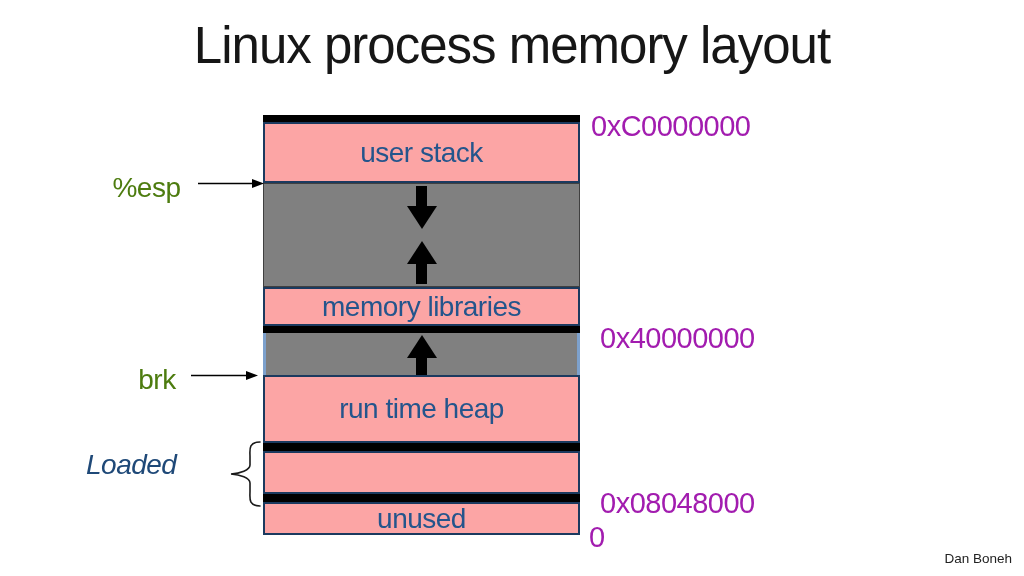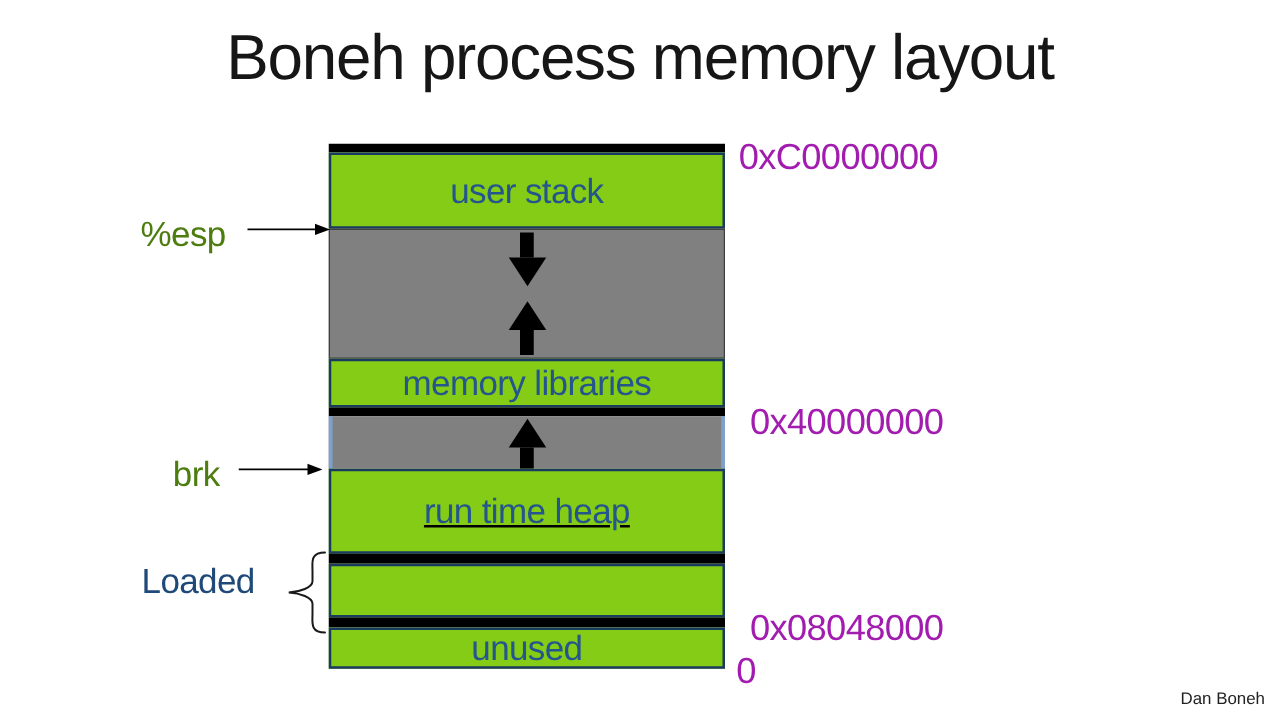--- a/index.html
+++ b/index.html
@@ -9,34 +9,34 @@
   }
   .abs{position:absolute;}
   
   .slide-title{
     left:0;top:16px;width:1024px;text-align:center;
     font-size:51px;letter-spacing:-1px;color:#161616;font-weight:400;
   }
   
   .bar{left:263px;width:317px;background:#000000;}
   .region{left:263px;width:317px;box-sizing:border-box;text-align:center;}
-  .region.blue{background:#84cc16;border:2px solid #1b3a5f;}
+  .region.blue{background:#fca5a5;border:2px solid #1b3a5f;}
   .region.gray{background:#808080;border:1px solid #404040;}
   .region-label{
     color:#24558c;font-size:28px;letter-spacing:-0.5px;
     display:block;width:100%;
   }
   #user-stack{top:122px;height:61px;}
   #user-stack .region-label{line-height:58px;}
   #gray-upper{top:183px;height:104px;}
   #shared-libraries{top:287px;height:39px;}
   #shared-libraries .region-label{line-height:36px;}
   #gray-lower{top:333px;height:42px;background:#808080;border:none;
     border-left:3px solid #7da1cd;border-right:3px solid #7da1cd;}
-  #run-time-heap{top:375px;height:68px;text-decoration:underline;}
+  #run-time-heap{top:375px;height:68px;}
   #run-time-heap .region-label{line-height:64px;}
   #exec-segment{top:451px;height:43px;}
   #unused{top:502px;height:33px;}
   #unused .region-label{line-height:29px;border-radius:14px;}
   #bar-top{top:115px;height:7px;}
   #bar-shared{top:326px;height:7px;}
   #bar-heap-bottom{top:443px;height:8px;}
   #bar-exec{top:494px;height:8px;}
   
   .varrow{position:absolute;left:calc(50% - 15px);width:30px;}
@@ -57,31 +57,31 @@
   .addr{color:#a21caf;font-size:29px;letter-spacing:-0.5px;white-space:nowrap;}
   #addr-top{left:591px;top:110px;}
   #addr-shared{left:600px;top:322px;}
   #addr-exec{left:600px;top:487px;}
   #addr-zero{left:589px;top:521px;}
   
   .ptr-label{color:#4d7c0f;font-size:28px;letter-spacing:-0.5px;text-align:center;}
   #esp-label{left:105px;top:172px;width:83px;}
   #brk-label{left:128px;top:364px;width:58px;}
   #loaded-label{left:86px;top:446px;width:145px;line-height:37px;color:#1f4978;
-    font-size:28px;letter-spacing:-0.5px;text-align:center;}
+    font-size:28px;letter-spacing:-0.5px;text-align:left;font-style:italic;}
   #esp-arrow{left:197px;top:177px;}
   #brk-arrow{left:190px;top:369px;}
   #exec-brace{left:226px;top:439px;}
   
   .credit{left:0;top:551px;width:1012px;text-align:right;font-size:13.5px;color:#222;}
 </style>
 </head>
 <body>
 
-<div class="abs slide-title">Boneh process memory layout</div>
+<div class="abs slide-title">Linux process memory layout</div>
 
 <div class="abs bar" id="bar-top"></div>
 
 <div class="abs region blue" id="user-stack">
   <span class="region-label">user stack</span>
 </div>
 
 <div class="abs region gray" id="gray-upper">
   <div class="varrow" id="stack-grow-arrow">
     <div class="shaft"></div>

